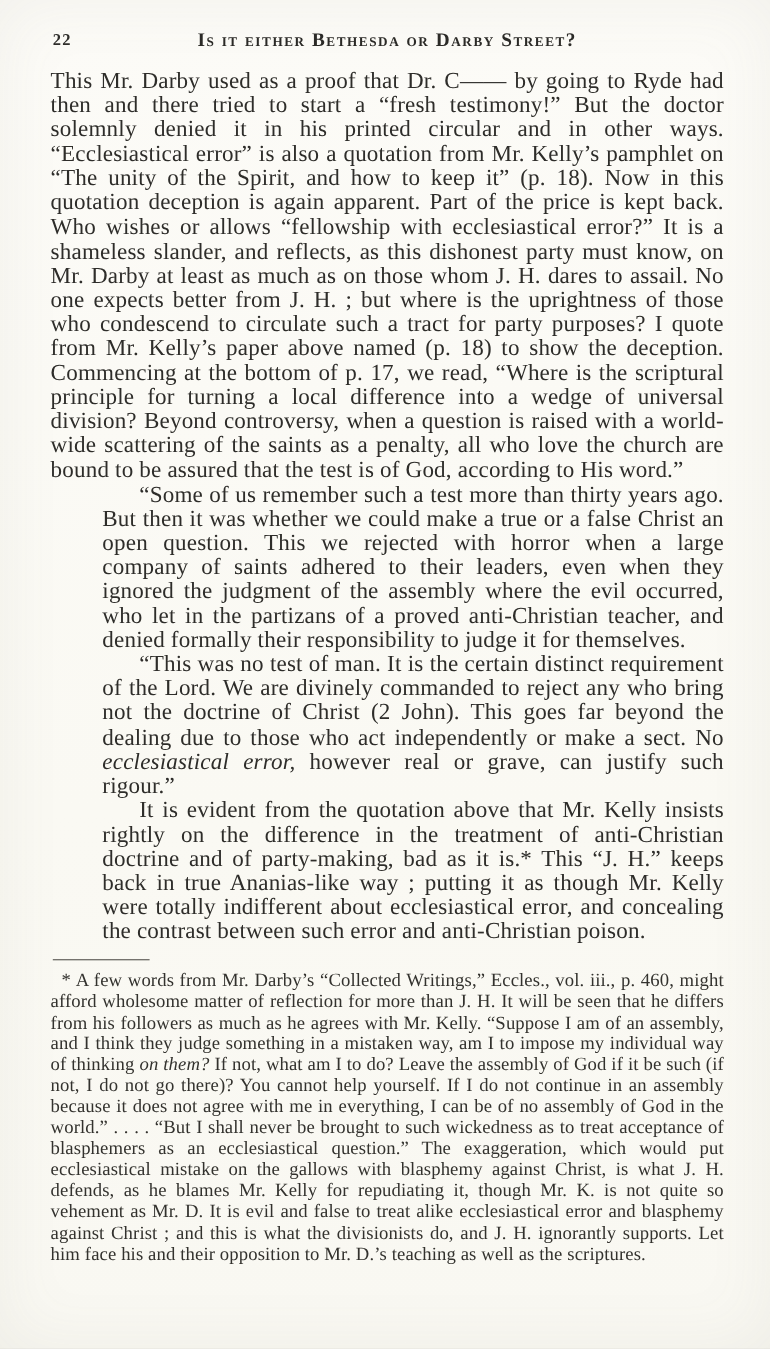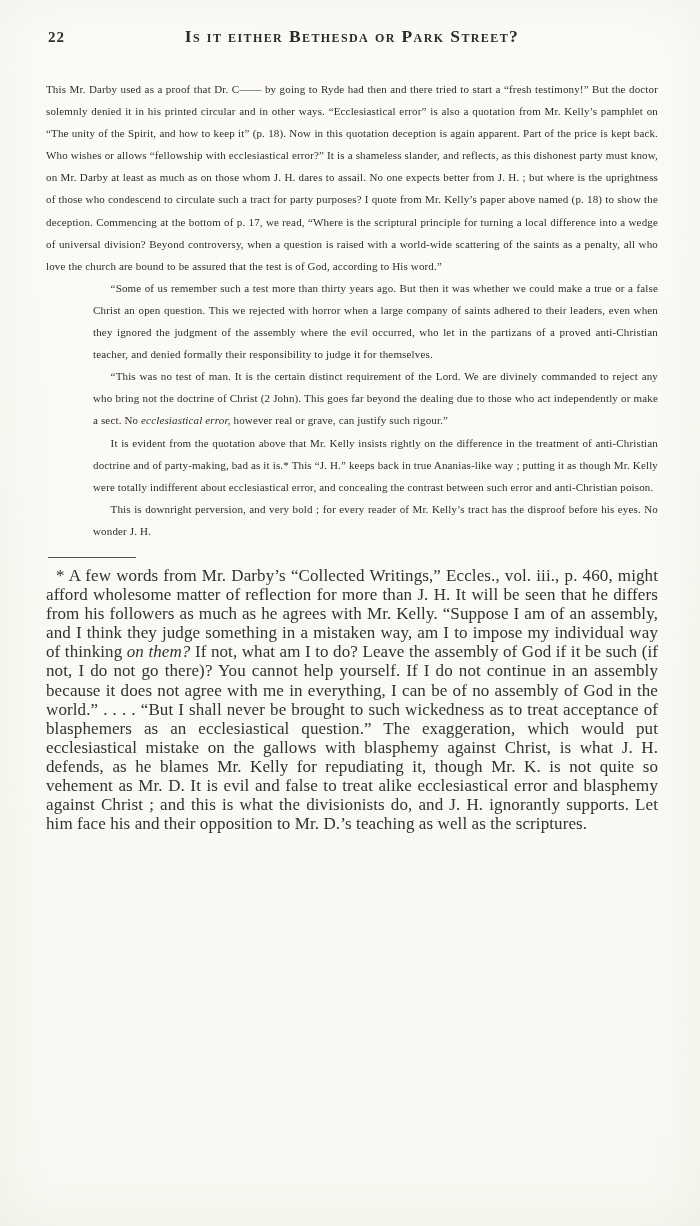--- a/index.html
+++ b/index.html
@@ -15,41 +15,41 @@
     padding: 26px 42px 0 46px;
     overflow: hidden;
     background: linear-gradient(180deg, #fcfbf7 0%, #faf9f3 60%, #f9f8f2 100%);
     box-shadow: inset 0 0 60px rgba(120,115,100,0.08);
     color: #2e2d2a;
     font-family: "Liberation Serif", "DejaVu Serif", serif;
   }
   .page-header {
     position: relative;
     height: 24px;
-    margin-bottom: 28px;
+    margin-bottom: 12px;
   }
   .page-number {
     position: absolute;
     left: 2px;
     top: 3px;
     font-weight: bold;
     font-size: 15px;
     letter-spacing: 1px;
   }
   .running-title {
     display: block;
     text-align: center;
     font-variant: small-caps;
     font-size: 17.5px;
     letter-spacing: 1.4px;
     font-weight: 600;
     color: #2b2a27;
   }
   .body-text {
-    font-size: 11px;
+    font-size: 21px;
     line-height: 22.1px;
     text-align: justify;
     letter-spacing: 0.15px;
   }
   .para { margin: 0; }
   .para.indent { text-indent: 1.6em; margin-left: 47px; }
   .it { font-style: italic; }
   .footnote-rule {
     width: 88px;
     border-top: 1px solid #55534e;
@@ -64,27 +64,26 @@
     letter-spacing: 0.1px;
     color: #33322e;
   }
 </style>
 </head>
 <body>
 
 <div class="page">
   <header class="page-header">
     <span class="page-number">22</span>
-    <span class="running-title">Is it either Bethesda or Park Street?</span>
+    <span class="running-title">Is it either Bethesda or Darby Street?</span>
   </header>
 
   <main class="body-text">
       <p class="para"><span>This Mr. Darby used as a proof that Dr. C—— by going to Ryde had then and there tried to start a “fresh testimony!”  But the doctor solemnly denied it in his printed circular and in other ways.  “Ecclesiastical error” is also a quotation from Mr. Kelly’s pamphlet on “The unity of the Spirit, and how to keep it” (p. 18).  Now in this quotation deception is again apparent.  Part of the price is kept back.  Who wishes or allows “fellowship with ecclesiastical error?”  It is a shameless slander, and reflects, as this dishonest party must know, on Mr. Darby at least as much as on those whom J. H. dares to assail.  No one expects better from J. H. ; but where is the uprightness of those who condescend to circulate such a tract for party purposes?  I quote from Mr. Kelly’s paper above named (p. 18) to show the deception.  Commencing at the bottom of p. 17, we read, “Where is the scriptural principle for turning a local difference into a wedge of universal division?  Beyond controversy, when a question is raised with a world-wide scattering of the saints as a penalty, all who love the church are bound to be assured that the test is of God, according to His word.”</span></p>
       <p class="para indent"><span>“Some of us remember such a test more than thirty years ago.  But then it was whether we could make a true or a false Christ an open question.  This we rejected with horror when a large company of saints adhered to their leaders, even when they ignored the judgment of the assembly where the evil occurred, who let in the partizans of a proved anti-Christian teacher, and denied formally their responsibility to judge it for themselves.</span></p>
       <p class="para indent"><span>“This was no test of man.  It is the certain distinct requirement of the Lord.  We are divinely commanded to reject any who bring not the doctrine of Christ (2 John).  This goes far beyond the dealing due to those who act independently or make a sect.  No </span><span class="it">ecclesiastical error,</span><span> however real or grave, can justify such rigour.”</span></p>
       <p class="para indent"><span>It is evident from the quotation above that Mr. Kelly insists rightly on the difference in the treatment of anti-Christian doctrine and of party-making, bad as it is.*  This “J. H.” keeps back in true Ananias-like way ; putting it as though Mr. Kelly were totally indifferent about ecclesiastical error, and concealing the contrast between such error and anti-Christian poison.</span></p>
-      <p class="para indent"><span>This is downright perversion, and very bold ; for every reader of Mr. Kelly’s tract has the disproof before his eyes.  No wonder J. H.</span></p>
     </main>
 
   <div class="footnote-rule"></div>
 
   <p class="footnote"><span>* A few words from Mr. Darby’s “Collected Writings,” Eccles., vol. iii., p. 460, might afford wholesome matter of reflection for more than J. H.  It will be seen that he differs from his followers as much as he agrees with Mr. Kelly.  “Suppose I am of an assembly, and I think they judge something in a mistaken way, am I to impose my individual way of thinking </span><span class="it">on them?</span><span>  If not, what am I to do? Leave the assembly of God if it be such (if not, I do not go there)?  You cannot help yourself.  If I do not continue in an assembly because it does not agree with me in everything, I can be of no assembly of God in the world.”  .  .  .  .  “But I shall never be brought to such wickedness as to treat acceptance of blasphemers as an ecclesiastical question.”  The exaggeration, which would put ecclesiastical mistake on the gallows with blasphemy against Christ, is what J. H. defends, as he blames Mr. Kelly for repudiating it, though Mr. K. is not quite so vehement as Mr. D.  It is evil and false to treat alike ecclesiastical error and blasphemy against Christ ; and this is what the divisionists do, and J. H. ignorantly supports.  Let him face his and their opposition to Mr. D.’s teaching as well as the scriptures.</span></p>
 </div>
 
 </body></html>

